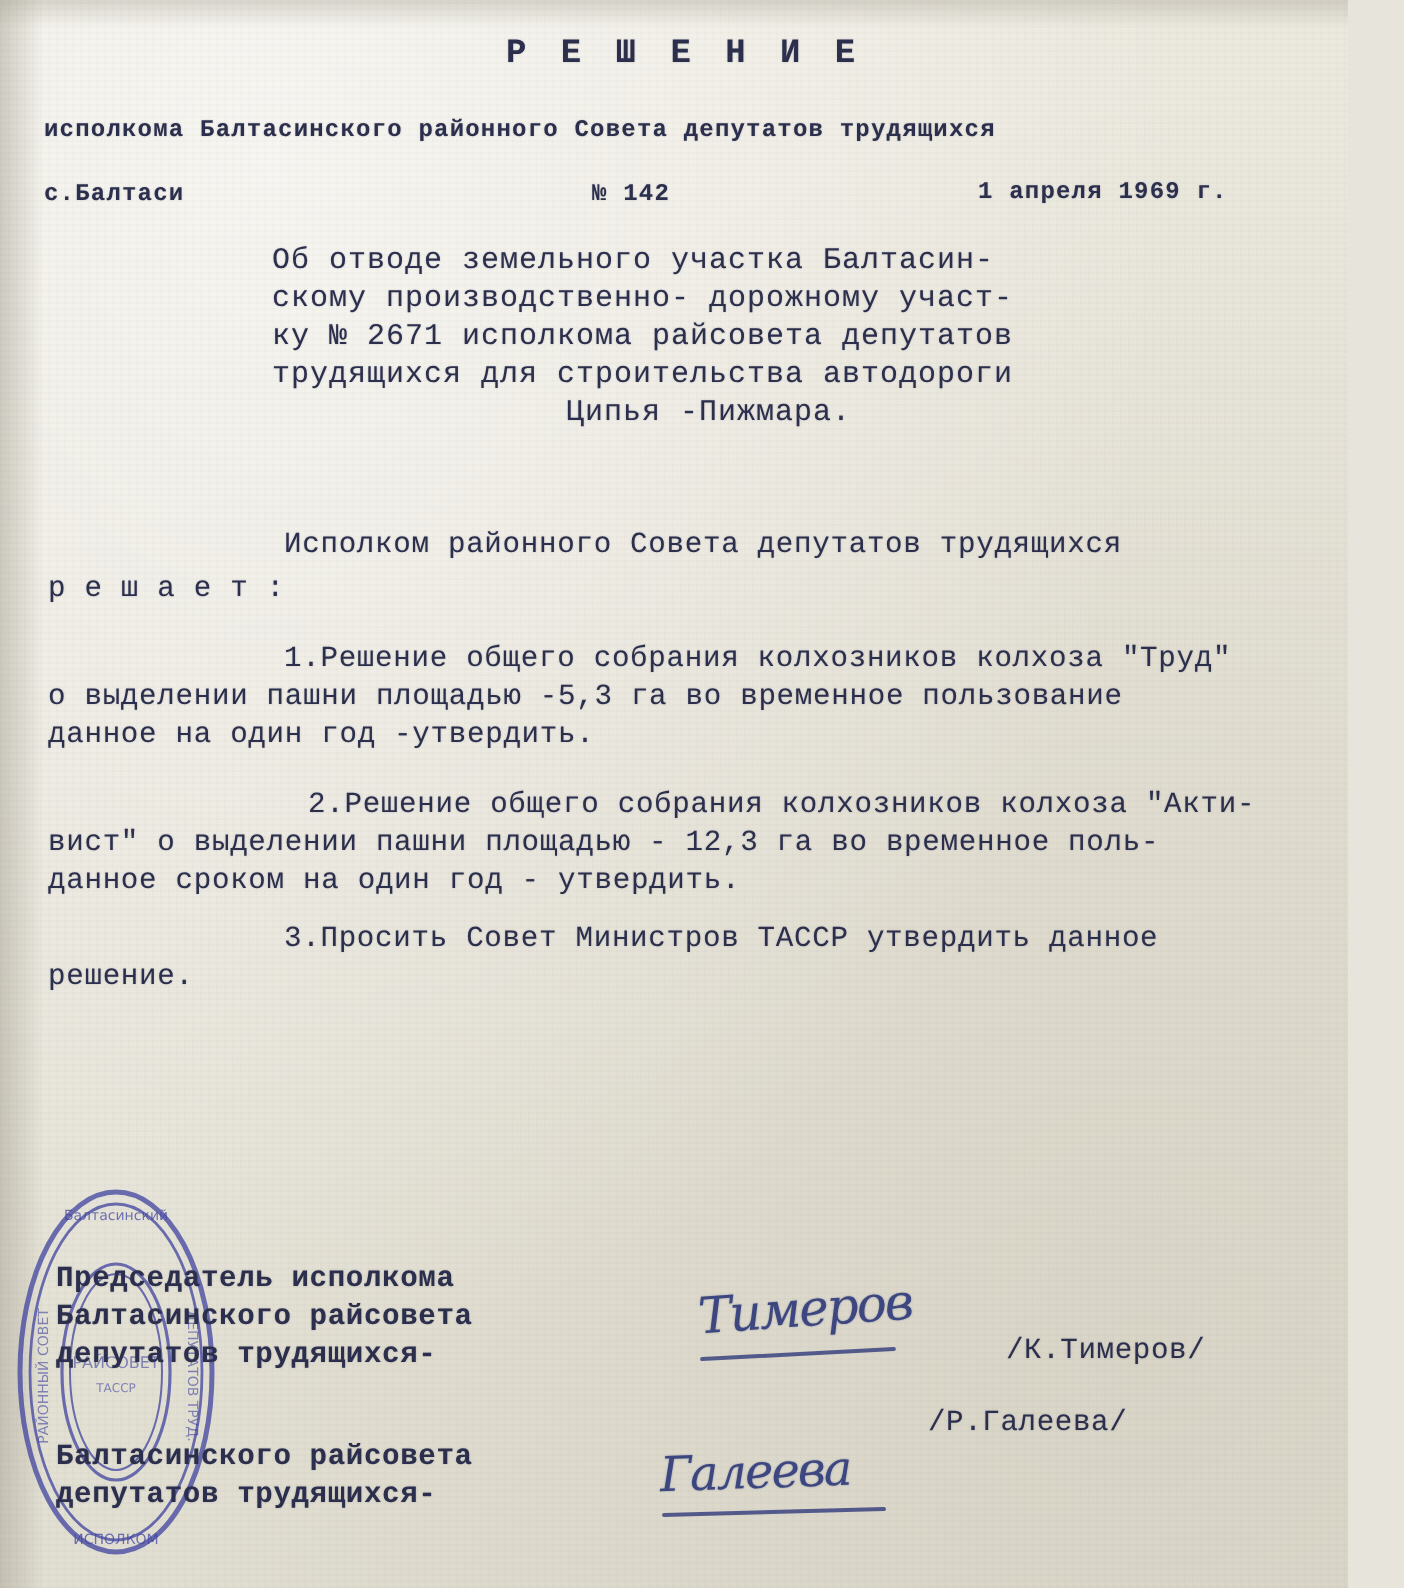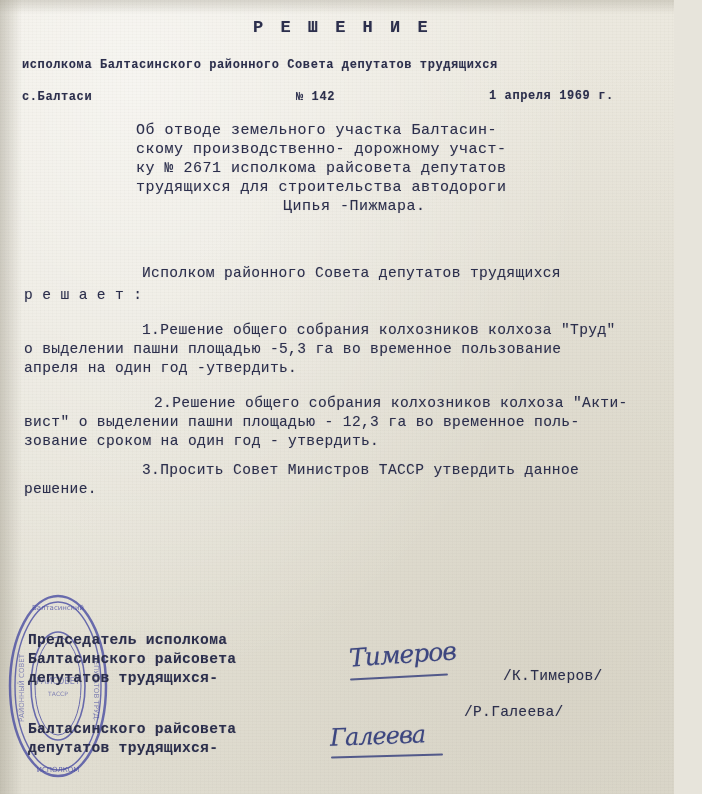--- a/index.html
+++ b/index.html
@@ -139,25 +139,25 @@
   <div class="txt sub-line" style="left:136px; top:141px;">скому производственно- дорожному участ-</div>
   <div class="txt sub-line" style="left:136px; top:160px;">ку № 2671 исполкома райсовета депутатов</div>
   <div class="txt sub-line" style="left:136px; top:179px;">трудящихся для строительства автодороги</div>
   <div class="txt sub-line" style="left:263px; top:198px;margin-left:20px;">Ципья -Пижмара.</div>
 
   <div class="txt body-line" style="left:142px; top:265px;">Исполком районного Совета депутатов трудящихся</div>
   <div class="txt body-line" style="left:24px; top:287px;">р е ш а е т :</div>
 
   <div class="txt body-line" style="left:142px; top:322px;">1.Решение общего собрания колхозников колхоза "Труд"</div>
   <div class="txt body-line" style="left:24px; top:341px;">о выделении пашни площадью -5,3 га во временное пользование</div>
-  <div class="txt body-line" style="left:24px; top:360px;">апреля на один год -утвердить.</div>
+  <div class="txt body-line" style="left:24px; top:360px;">данное на один год -утвердить.</div>
 
   <div class="txt body-line" style="left:154px; top:395px;">2.Решение общего собрания колхозников колхоза "Акти-</div>
   <div class="txt body-line" style="left:24px; top:414px;">вист" о выделении пашни площадью - 12,3 га во временное поль-</div>
-  <div class="txt body-line" style="left:24px; top:433px;">зование сроком на один год - утвердить.</div>
+  <div class="txt body-line" style="left:24px; top:433px;">данное сроком на один год - утвердить.</div>
 
   <div class="txt body-line" style="left:142px; top:462px;">3.Просить Совет Министров ТАССР утвердить данное</div>
   <div class="txt body-line" style="left:24px; top:481px;">решение.</div>
 
   <div class="stamp">
     <svg width="104" height="188" viewBox="0 0 104 188" xmlns="http://www.w3.org/2000/svg">
       <g stroke="#3f43a0" fill="none" opacity="0.75">
         <ellipse cx="52" cy="94" rx="48" ry="90" stroke-width="2.5"></ellipse>
         <ellipse cx="52" cy="94" rx="43" ry="84" stroke-width="1.4"></ellipse>
         <ellipse cx="52" cy="94" rx="27" ry="54" stroke-width="1.6"></ellipse>

